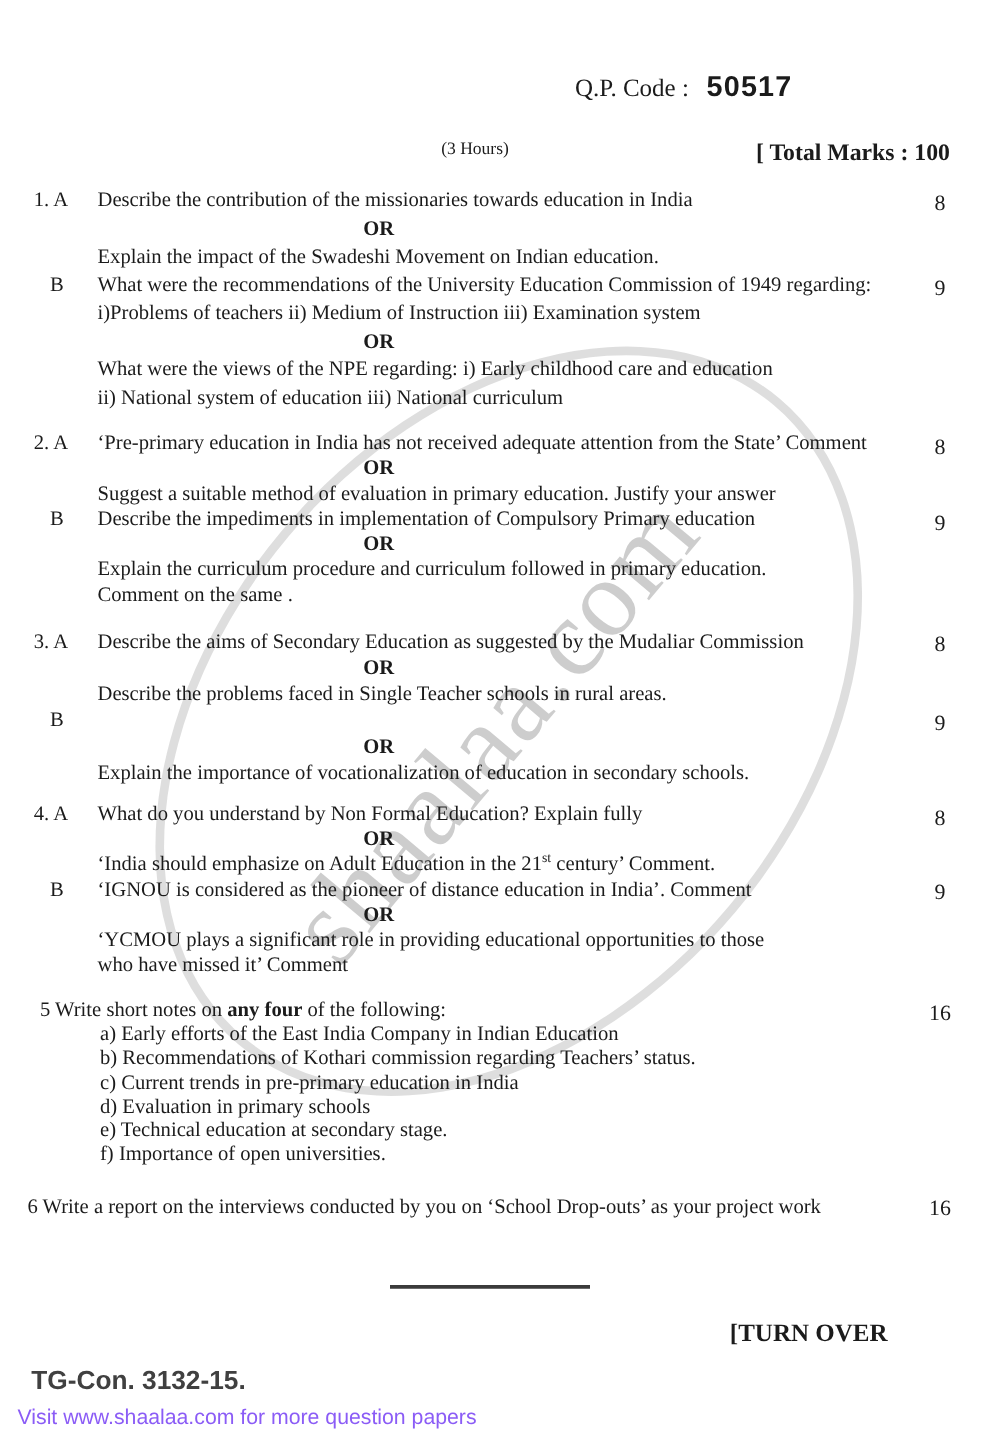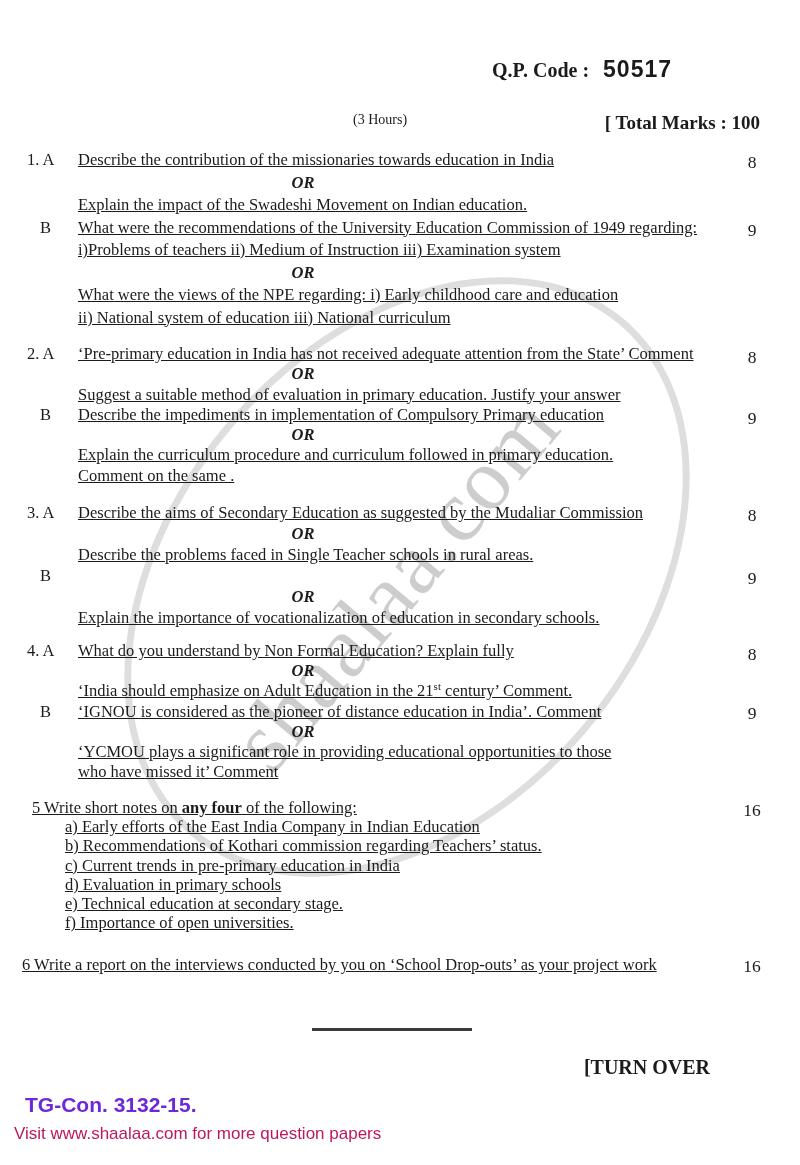--- a/index.html
+++ b/index.html
@@ -8,52 +8,52 @@
   .layer{position:absolute;z-index:1;}
   
   .wm-ellipse{position:absolute;z-index:0;left:70px;top:340px;width:660px;height:460px;
         border:7px solid rgba(90,90,90,0.20);border-radius:50%;transform:rotate(-50deg);}
   .wm-text{position:absolute;z-index:0;left:65px;top:528px;width:660px;height:110px;
         display:flex;align-items:center;justify-content:center;
         transform:rotate(-50deg);font-size:88px;letter-spacing:2px;
         color:rgba(90,90,90,0.30);font-family:"Liberation Serif",serif;white-space:nowrap;}
   
   .qp-row{left:460px;top:56px;display:flex;align-items:baseline;gap:14px;}
-  .qp-label{font-size:20px;font-weight:bold;margin-left:32px;}
+  .qp-label{font-size:20px;font-weight:normal;}
   .qp-code{font-size:23px;font-weight:bold;font-family:Liberation Sans, sans-serif;letter-spacing:1px;}
   .hours{left:353px;top:112px;font-size:14px;}
   .total-marks{right:40px;top:112px;font-size:19px;font-weight:bold;text-align:right;}
   
   .block{position:absolute;z-index:1;width:733px;}
   .row{display:flex;align-items:flex-start;}
   .gut{width:51px;flex:none;font-size:16.5px;}
   .gut.bl{text-indent:13px;}
-  .txt{white-space:nowrap;font-size:16.5px;text-decoration:underline;}
-  .or{width:450px;text-align:center;font-weight:bold;font-size:16.5px;font-style:italic;}
+  .txt{white-space:nowrap;font-size:16.5px;}
+  .or{width:450px;text-align:center;font-weight:bold;font-size:16.5px;}
   .q1{top:150px;left:27px}.q1 .row{height:22.5px}
   .q2{top:344px;left:27px}.q2 .row{height:20.3px}
   .q3{top:503px;left:27px}.q3 .row{height:21px}
   .q4{top:641px;left:27px}.q4 .row{height:20.2px}
   .q5{top:798px;left:32px}.q5 .row{height:19.2px}
   .q6{top:955px;left:22px}
-  .q5 .item{margin-left:33px;}
+  .q5 .item{margin-left:48px;}
   .bold{font-weight:bold;}
   sup{font-size:11px;vertical-align:super;line-height:0;}
   .mark{position:absolute;z-index:1;left:738px;width:28px;text-align:center;font-size:17.5px;}
   .m-q1a{top:152px}.m-q1b{top:220px}
   .m-q2a{top:347px}.m-q2b{top:408px}
   .m-q3a{top:505px}.m-q3b{top:568px}
   .m-q4a{top:644px}.m-q4b{top:703px}
   .m-q5{top:800px}.m-q6{top:956px}
   .divider{left:312px;top:1028px;width:160px;height:3px;background:#3b3b3b;}
   .turn-over{right:90px;top:1056px;font-size:20px;font-weight:bold;}
   .exam-code{left:25px;top:1093px;font-size:21px;font-weight:bold;
-        font-family:"Liberation Sans",sans-serif;color:#6d28d9;}
+        font-family:"Liberation Sans",sans-serif;color:#404040;}
   .site-note{left:14px;top:1124px;font-size:17px;
-        font-family:"Liberation Sans",sans-serif;color:#be185d;}
+        font-family:"Liberation Sans",sans-serif;color:#8b5cf6;}
 </style>
 </head>
 <body>
 
 <div class="page">
 
   <div class="wm-ellipse"></div>
   <div class="wm-text">shaalaa.com</div>
 
   <div class="layer qp-row">

